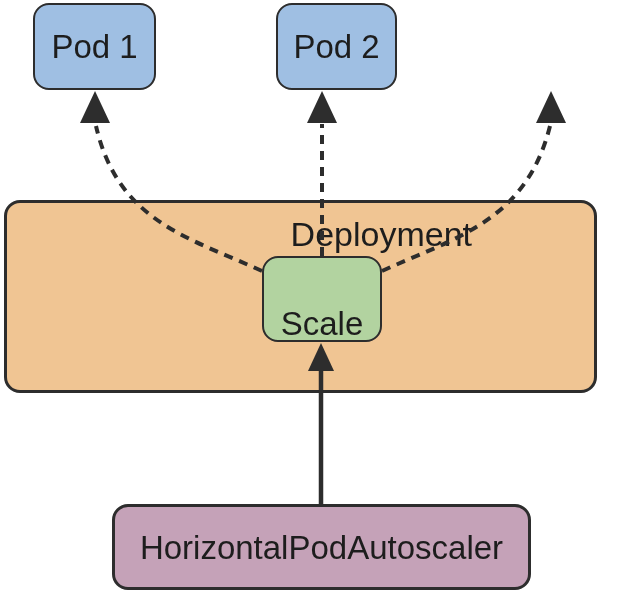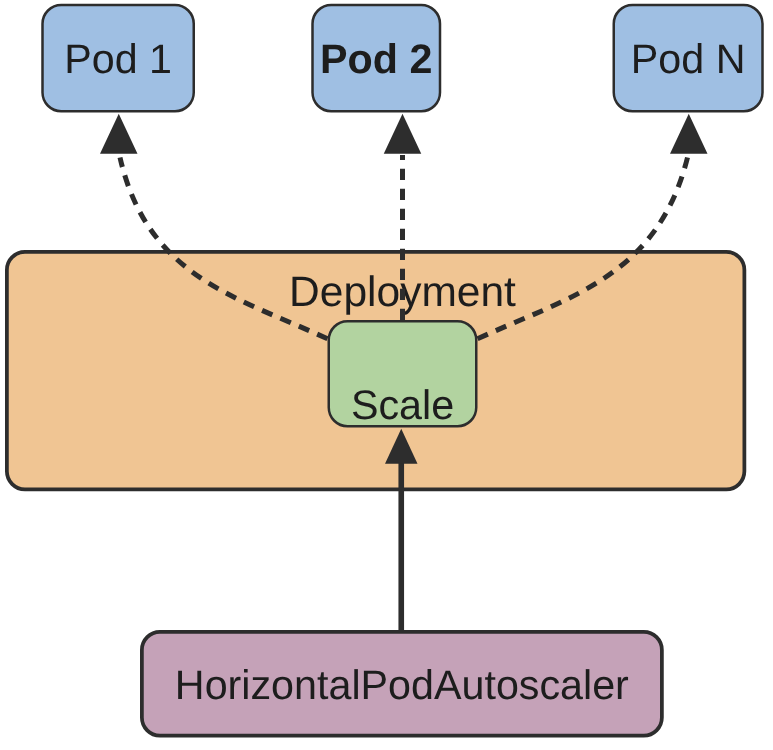--- a/index.html
+++ b/index.html
@@ -19,31 +19,31 @@
     line-height:1;
     white-space:nowrap;
     border-radius:16px;
   }
   .pod{
     border:2.5px solid var(--stroke,#2d2d2d);
     background:var(--pod-fill,#9fbfe3);
     width:123px;height:87px;top:3px;
   }
   #pod-1{left:33px;}
-  #pod-2{left:249px;width:104px;font-weight:bold;}
+  #pod-2{left:276px;width:121px;}
   #pod-n{left:490px;width:121px;}
   .deployment{
     left:4px;top:200px;width:593px;height:193px;
     border:3px solid var(--stroke,#2d2d2d);
     background:var(--deployment-fill,#f0c593);
   }
   .deployment-label{
     position:absolute;
     left:165px;top:14px;width:300px;
-    text-align:center;
+    text-align:right;
     font-size:34px;
   }
   .scale{
     left:262px;top:256px;width:120px;height:86px;
     border:2px solid var(--stroke,#2d2d2d);
     background:var(--scale-fill,#b2d3a0);
     align-items:flex-end;
   }
   .hpa{
     left:112px;top:504px;width:419px;height:86px;
@@ -86,23 +86,20 @@
     <path class="edge solid" d="M 321 504 L 321 360"></path>
     <polygon class="arrowhead" points="321,343 308,371 334,371"></polygon>
   </svg>
 
   <div class="box pod" id="pod-1">
     <span>Pod 1</span>
   </div>
   <div class="box pod" id="pod-2">
     <span>Pod 2</span>
   </div>
-  <div class="box pod" id="pod-n">
-    <span>Pod N</span>
-  </div>
 
   <div class="box scale">
     <span>Scale</span>
   </div>
 
   <div class="box hpa">
     <span>HorizontalPodAutoscaler</span>
   </div>
 
 </div>

